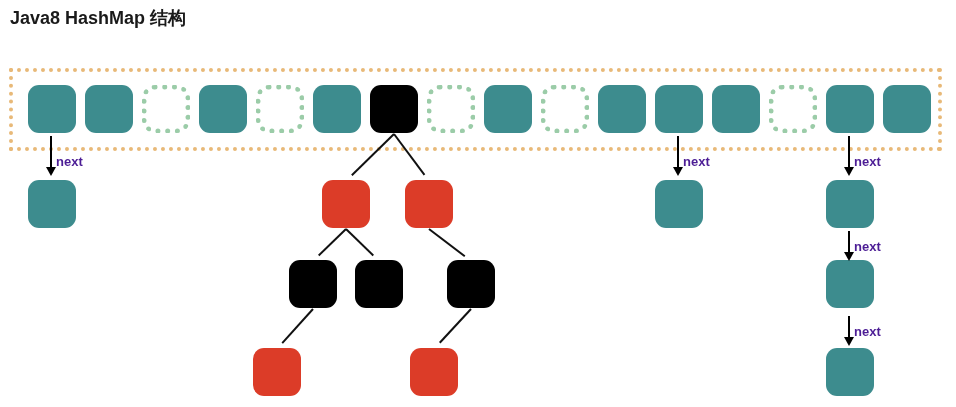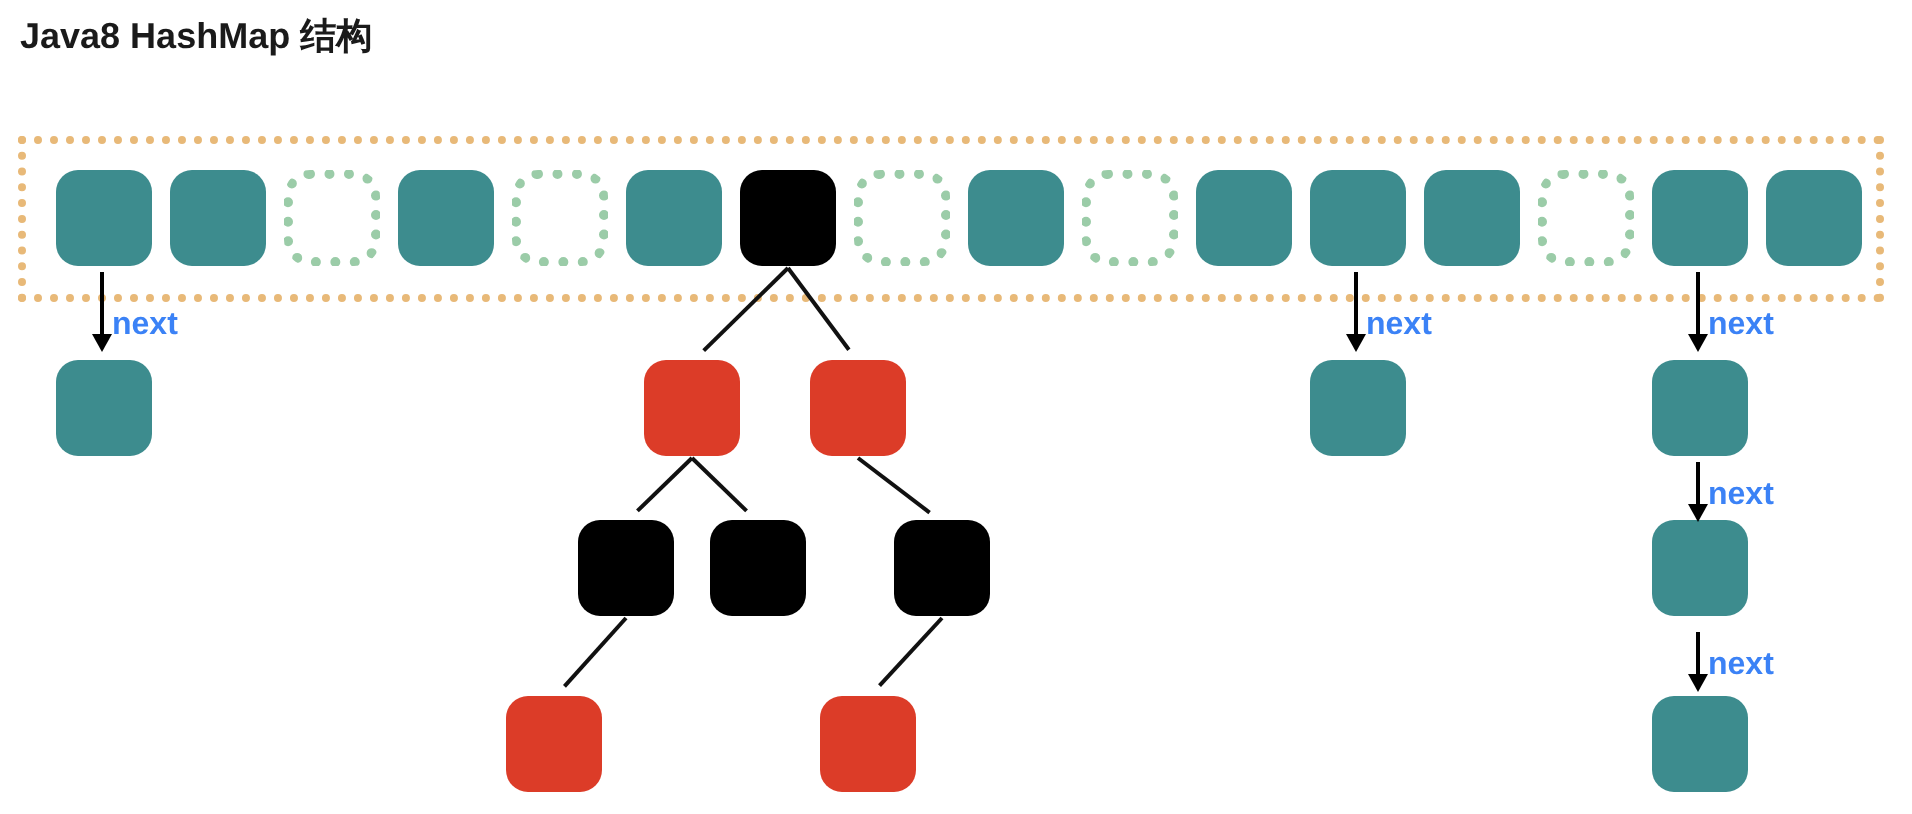--- a/index.html
+++ b/index.html
@@ -49,21 +49,21 @@
   }
   .arrow .head{
     position:absolute;left:-4px;bottom:-8px;
     width:0;height:0;
     border-left:5px solid transparent;
     border-right:5px solid transparent;
     border-top:9px solid #000;
   }
   .next-label{
     position:absolute;
-    font-size:16px;font-weight:bold;color:#3b82f6;
+    font-size:13px;font-weight:bold;color:#4c1d95;
     white-space:nowrap;
   }
 
   
   .edge{
     position:absolute;
     height:2px;background:#111;
     transform-origin:0 50%;
   }
 </style>

